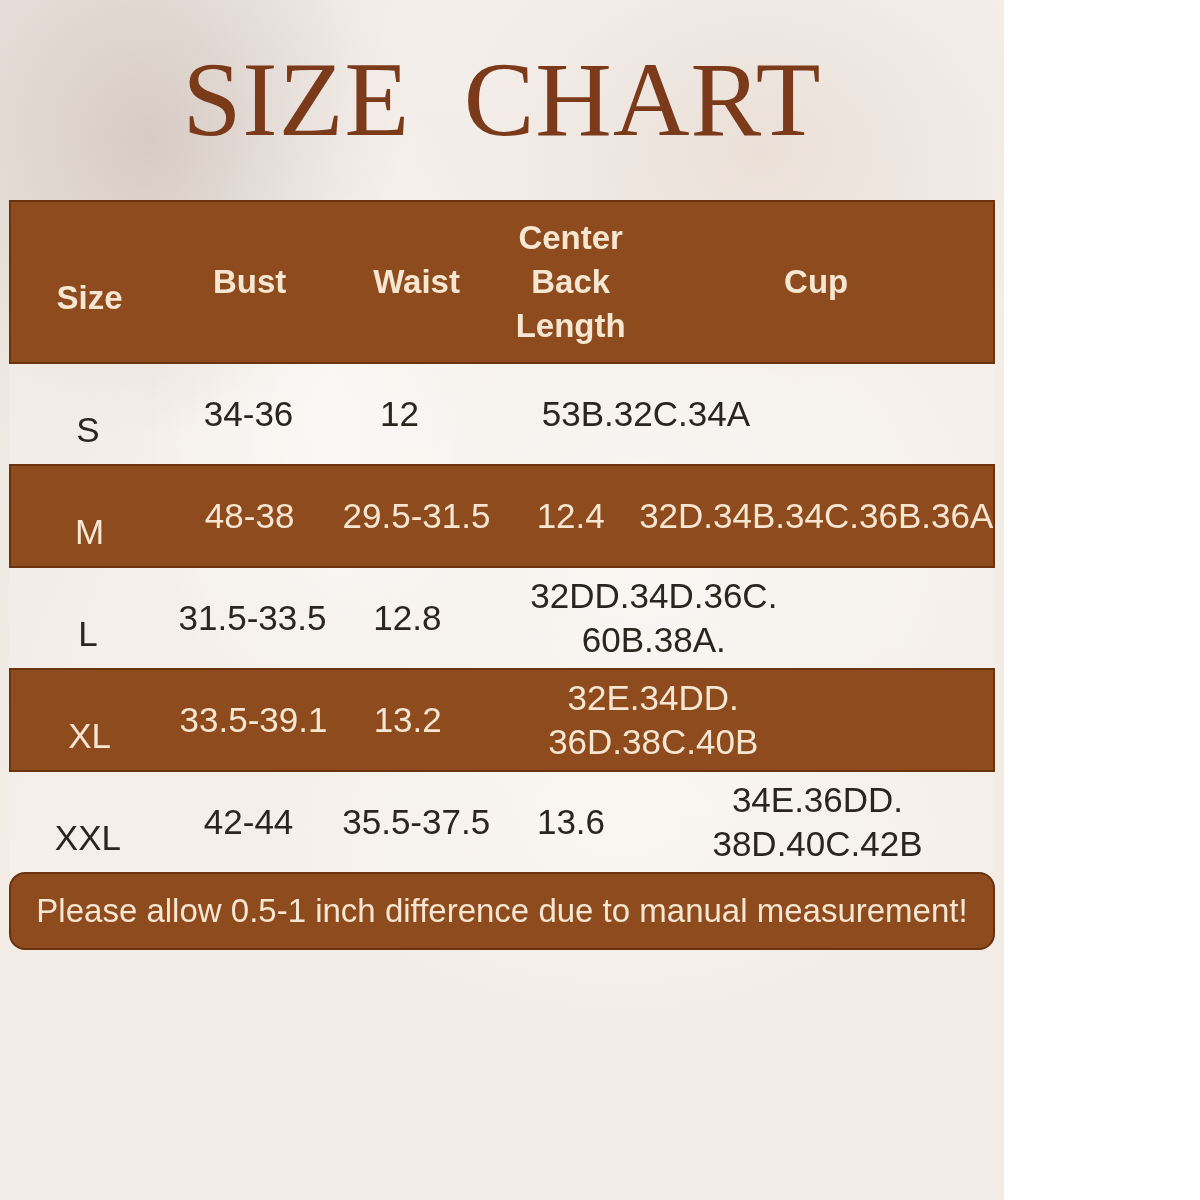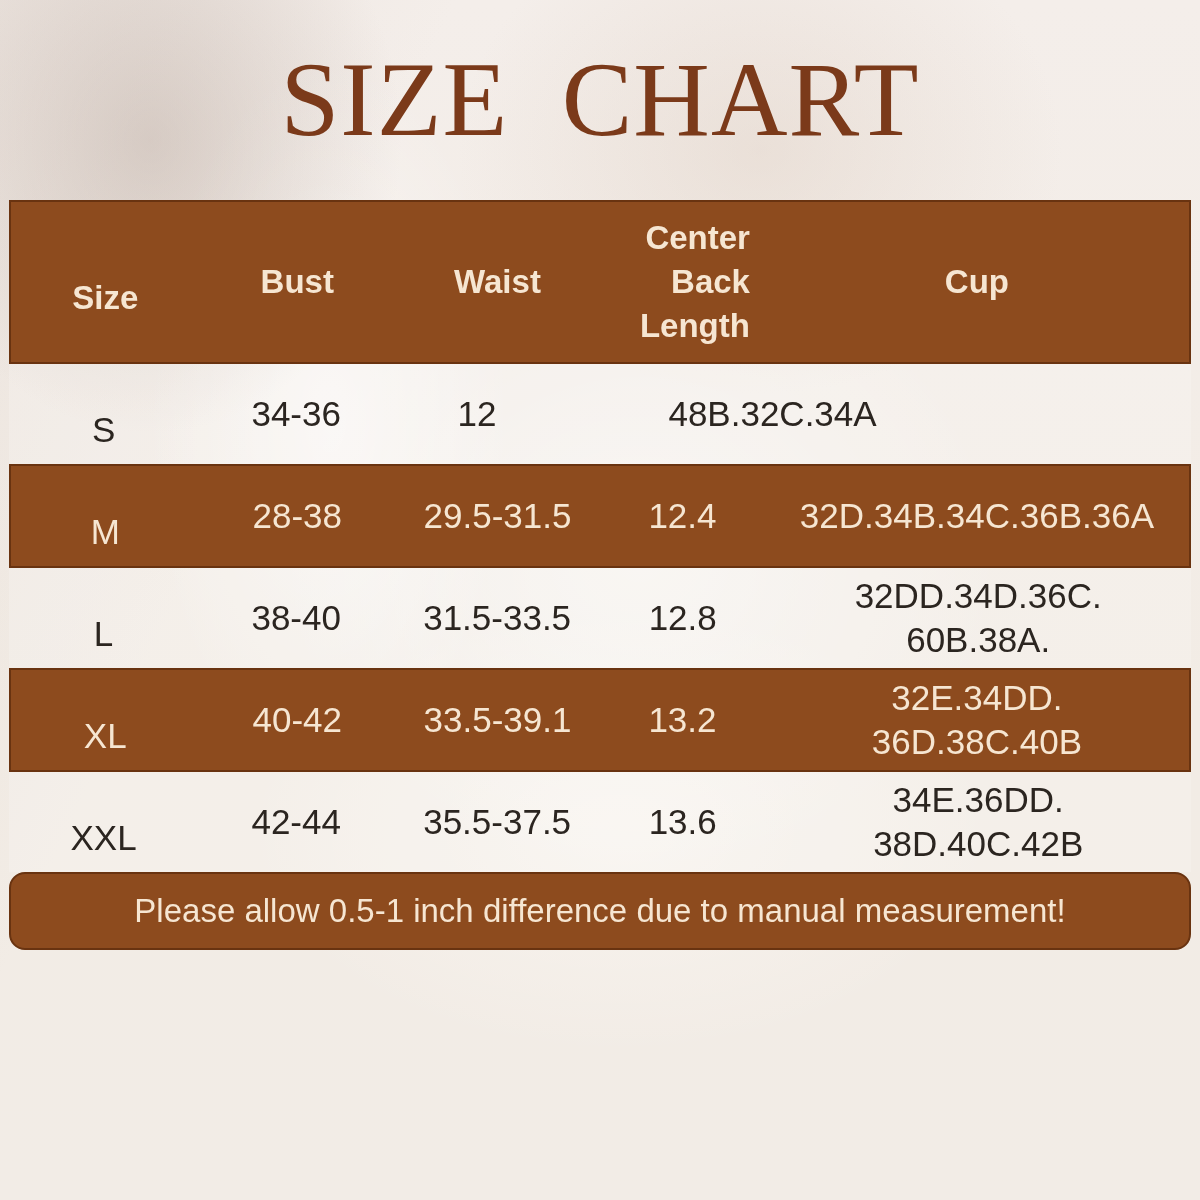--- a/index.html
+++ b/index.html
@@ -1,21 +1,21 @@
 <!DOCTYPE html>
 <html><head>
 <meta charset="utf-8">
 <style>
   html, body {
     margin: 0;
     padding: 0;
   }
   .page {
     position: relative;
-    width: 1200px;
+    width: 1004px;
     height: 1200px;
     background: #bef264;
     overflow: hidden;
     font-family: "Liberation Sans", sans-serif;
   }
   
   .bg-photo {
     position: absolute;
     inset: 0;
     background:
@@ -68,21 +68,20 @@
   }
   .header-row {
     height: 160px;
     font-weight: bold;
     font-size: 33px;
     line-height: 44px;
   }
   .header-row .cbl-label {
     display: inline-block;
     max-width: 135px;
-    text-align: right;
   }
   .data-row {
     height: 100px;
     font-size: 35px;
     line-height: 44px;
   }
   .light-row {
     color: #2b2520;
     background: rgba(255,255,255,0.18);
   }
@@ -108,43 +107,41 @@
       <div class="cell c1"><span>Bust</span></div>
       <div class="cell c2"><span>Waist</span></div>
       <div class="cell c3"><span class="cbl-label">Center Back Length</span></div>
       <div class="cell c4"><span>Cup</span></div>
     </div>
 
     <div class="row data-row light-row">
       <div class="cell c0">S</div>
       <div class="cell c1">34-36</div>
       <div class="cell c3">12</div>
-      <div class="cell c4">48B.32C.34A</div>
+      <div class="cell c4">53B.32C.34A</div>
     </div>
 
     <div class="row data-row band">
       <div class="cell c0">M</div>
-      <div class="cell c1">28-38</div>
+      <div class="cell c1">48-38</div>
       <div class="cell c2">29.5-31.5</div>
       <div class="cell c3">12.4</div>
       <div class="cell c4">32D.34B.34C.36B.36A</div>
     </div>
 
     <div class="row data-row light-row">
       <div class="cell c0">L</div>
-      <div class="cell c1">38-40</div>
       <div class="cell c2">31.5-33.5</div>
       <div class="cell c3">12.8</div>
       <div class="cell c4">32DD.34D.36C.
 60B.38A.</div>
     </div>
 
     <div class="row data-row band">
       <div class="cell c0">XL</div>
-      <div class="cell c1">40-42</div>
       <div class="cell c2">33.5-39.1</div>
       <div class="cell c3">13.2</div>
       <div class="cell c4">32E.34DD.
 36D.38C.40B</div>
     </div>
 
     <div class="row data-row light-row">
       <div class="cell c0">XXL</div>
       <div class="cell c1">42-44</div>
       <div class="cell c2">35.5-37.5</div>

